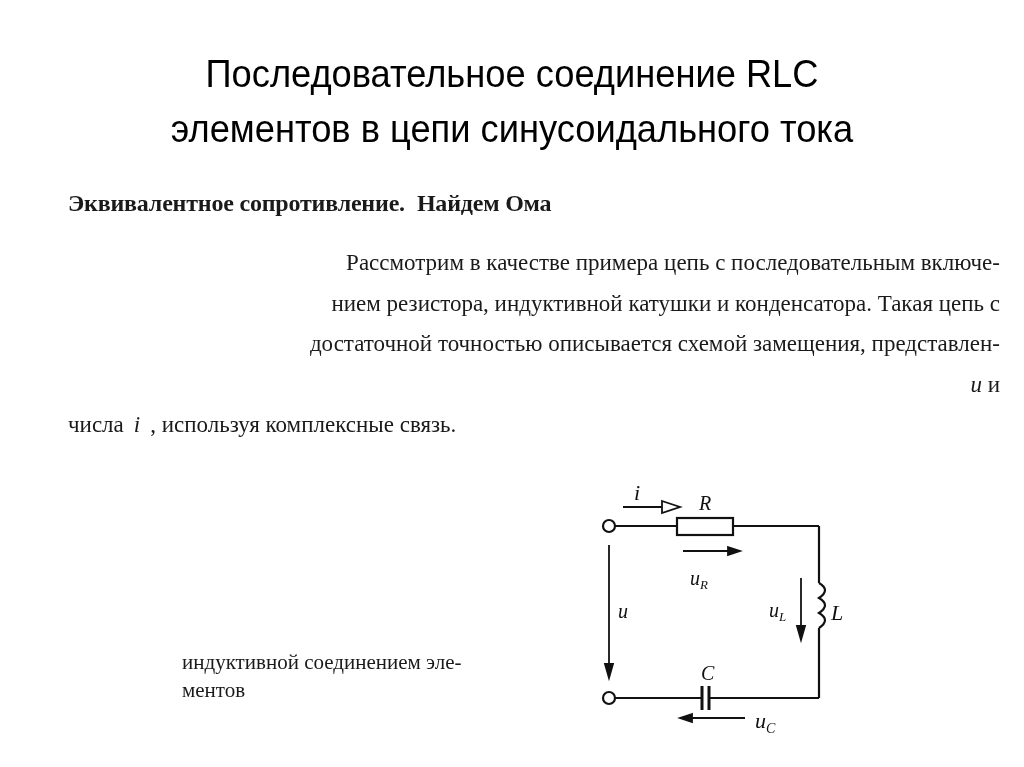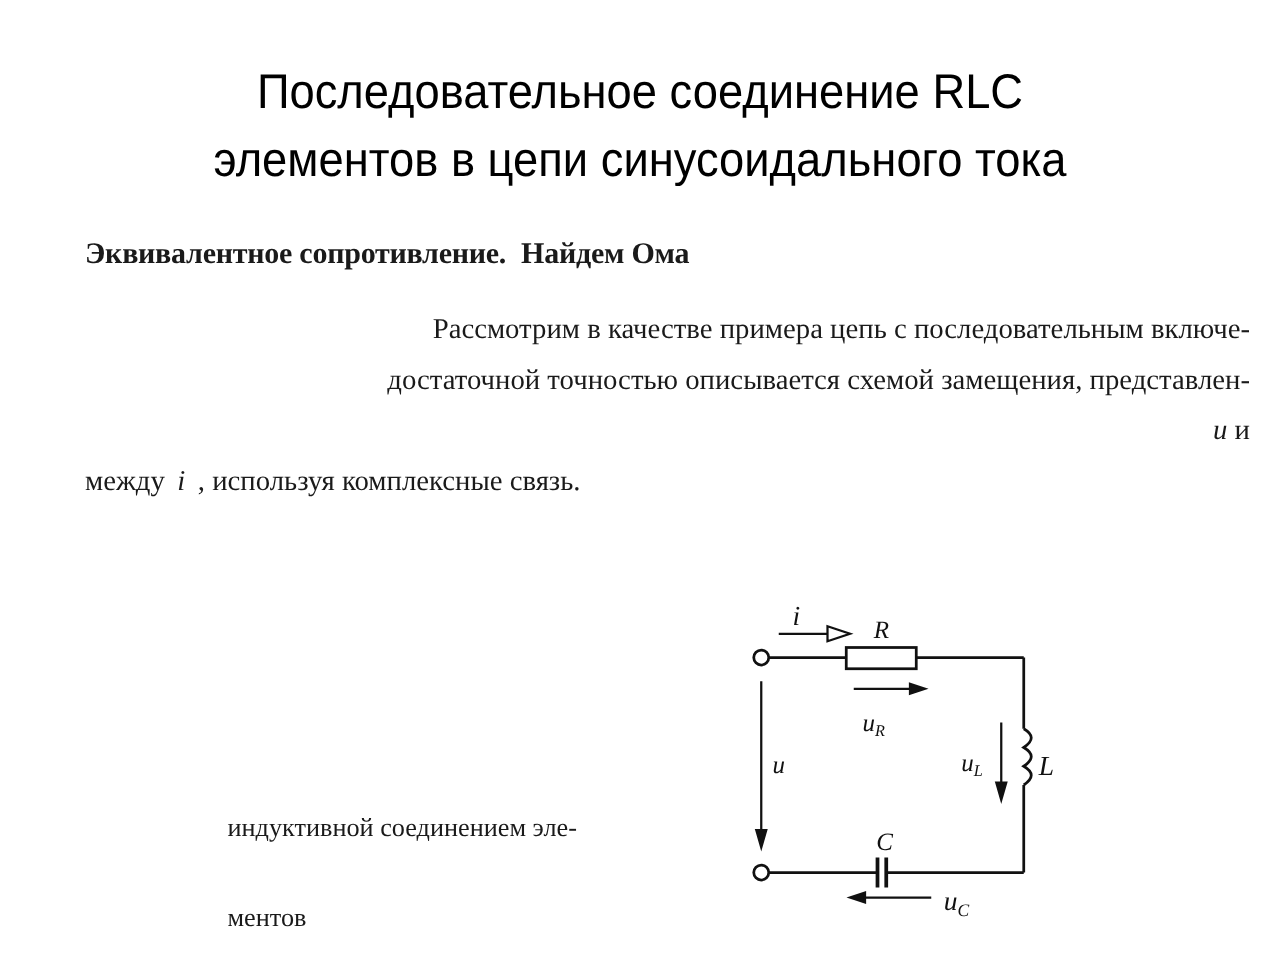--- a/index.html
+++ b/index.html
@@ -23,48 +23,51 @@
     font-size: 23px; line-height: 40.5px;
   }
   .para .line { display: flex; justify-content: flex-end; white-space: nowrap; }
   .para .line.last { justify-content: flex-start; gap: 10px; }
   .para i { font-style: italic; }
   .caption {
     left: 182px; top: 648px; width: 378px;
     font-size: 21px; line-height: 28px;
   }
   .caption .line { display: flex; justify-content: space-between; white-space: nowrap; }
-  .caption .line.last { justify-content: flex-start; margin-top: 44px; }
+  .caption .line.last { justify-content: flex-start; }
   .circuit { position: absolute; left: 590px; top: 470px; width: 290px; height: 290px; }
   .circuit text { font-family: "Liberation Serif", serif; font-style: italic; fill: #111; }
 </style>
 </head>
 <body>
 
 <div class="title">
   <div>Последовательное соединение RLC</div>
   <div>элементов в цепи синусоидального тока</div>
 </div>
 
 <div class="scan heading">
   <span>Эквивалентное сопротивление.</span><span class="sp"></span><span>Найдем Ома</span>
 </div>
 
 <div class="scan para">
   <div class="line">
       <span>Рассмотрим в качестве примера цепь с последовательным включе-</span>
     </div>
   <div class="line">
+      <span>нием резистора, индуктивной катушки и конденсатора. Такая цепь с</span>
+    </div>
+  <div class="line">
       <span>достаточной точностью описывается схемой замещения, представлен-</span>
     </div>
   <div class="line">
     <span><i>u</i> <span>и</span></span>
   </div>
   <div class="line last">
-    <span>между</span>
+    <span>числа</span>
     <i>i</i>
     <span>, используя комплексные связь.</span>
   </div>
 </div>
 
 <div class="scan caption">
   <div class="line">индуктивной соединением эле-</div>
   <div class="line last">ментов</div>
 </div>
 

